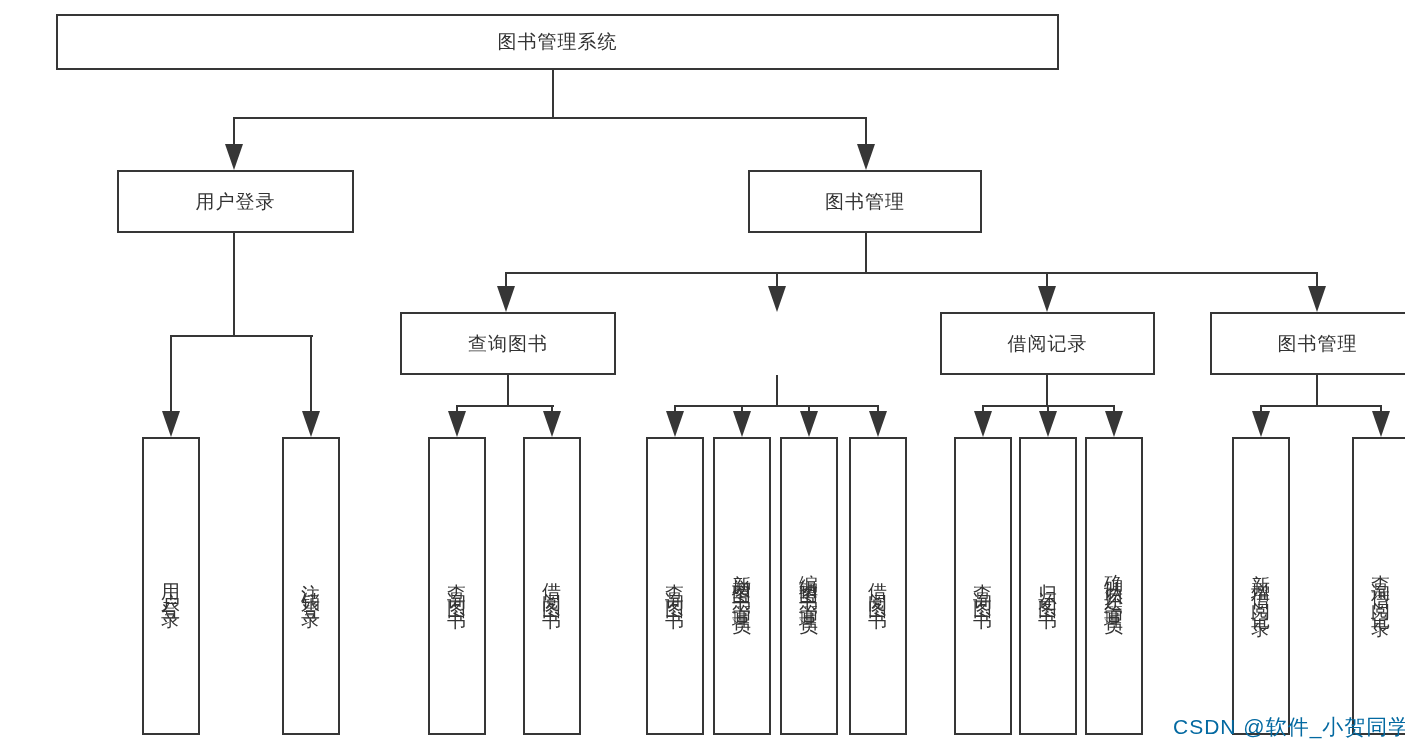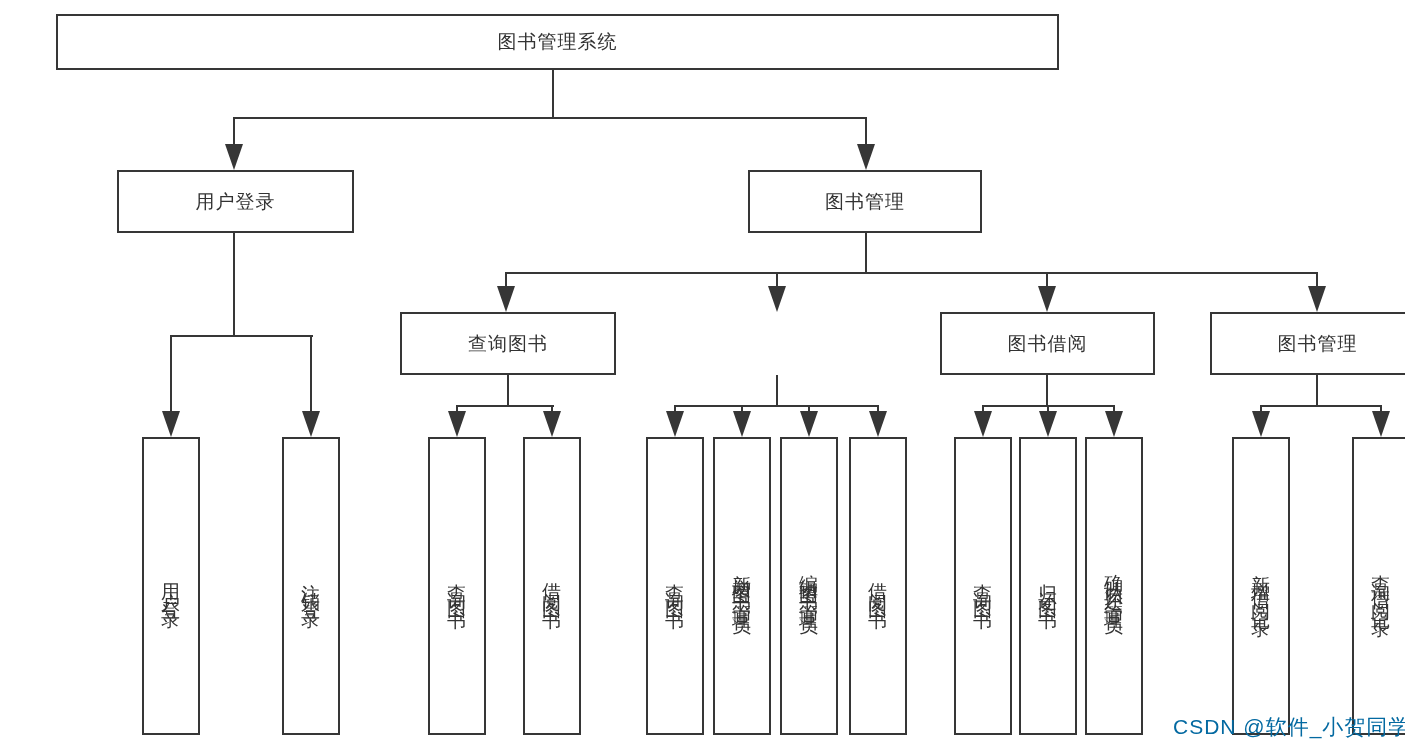--- a/index.html
+++ b/index.html
@@ -89,21 +89,21 @@
   <div class="arr" style="left:731px; top:286px;"></div>
   <div class="vl" style="left:1009px; top:272px; height:18px;"></div>
   <div class="arr" style="left:1001px; top:286px;"></div>
   <div class="vl" style="left:1279px; top:272px; height:18px;"></div>
   <div class="arr" style="left:1271px; top:286px;"></div>
 
   <div class="node" style="left:363px; top:312px; width:216px; height:63px;">
     <span>查询图书</span>
   </div>
   <div class="node" style="left:903px; top:312px; width:215px; height:63px;">
-    <span>图书借阅</span>
+    <span>借阅记录</span>
   </div>
   <div class="node" style="left:1173px; top:312px; width:215px; height:63px;">
     <span>图书管理</span>
   </div>
 
   <div class="vl" style="left:470px; top:375px; height:32px;"></div>
   <div class="hl" style="left:419px; top:405px; width:98px;"></div>
   <div class="vl" style="left:419px; top:405px; height:9px;"></div>
   <div class="arr" style="left:411px; top:411px;"></div>
   <div class="vl" style="left:514px; top:405px; height:9px;"></div>

